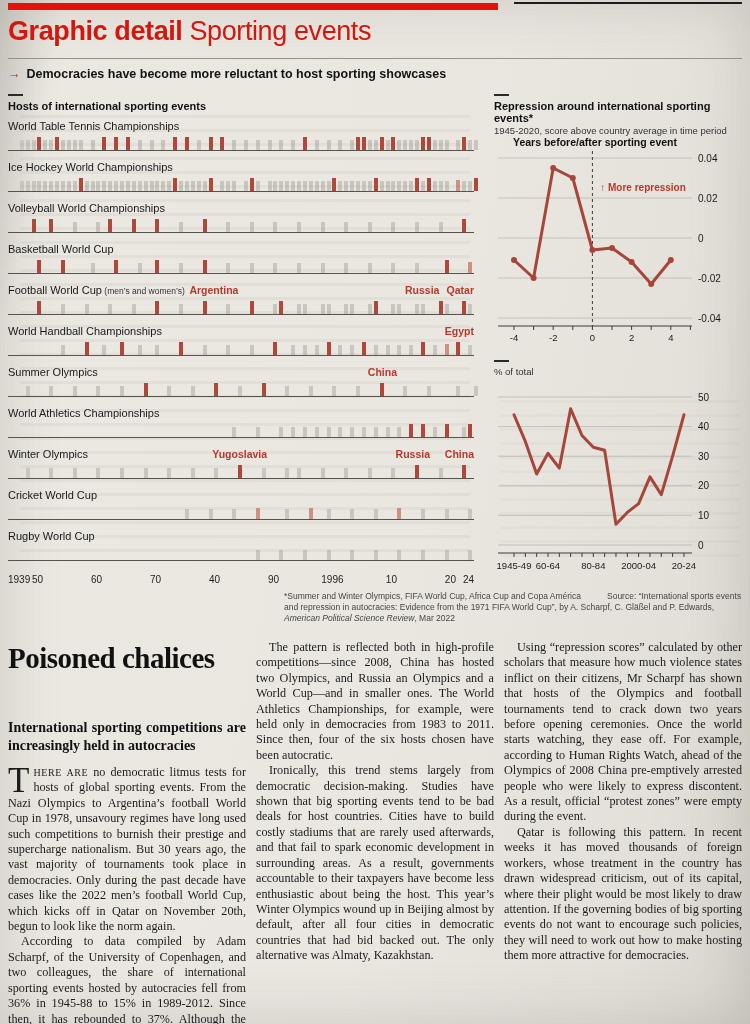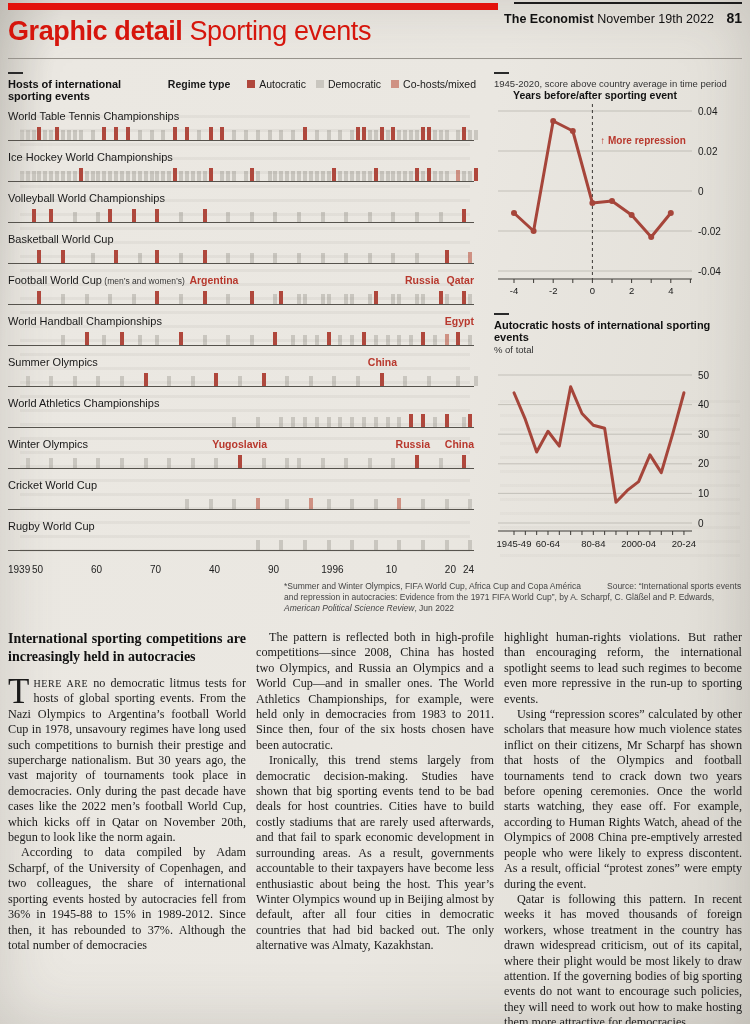--- a/index.html
+++ b/index.html
@@ -58,60 +58,49 @@
   .anno{font:700 10px "Liberation Sans",sans-serif;fill:#b8382d;}
   
   .footnote{margin:2px 0 0 276px;width:466px;font-size:8.5px;line-height:11px;color:#454545;}
   .footnote .gap{display:inline-block;width:26px;}
   .footnote i{font-style:italic;}
   
   .article{display:flex;margin-top:16px;font-family:"Liberation Serif",serif;}
   .col{width:238px;flex:none;height:404px;overflow:hidden;text-align:justify;}
   .col+.col{margin-left:10px;}
   h2.headline{font-family:"Liberation Serif",serif;font-size:29px;font-weight:700;letter-spacing:-0.5px;margin:2px 0 0;color:#111;}
-  .standfirst{font-size:14px;font-weight:700;line-height:18px;color:#111;}
+  .standfirst{font-size:14px;font-weight:700;line-height:18px;margin-top:44px;color:#111;}
   .col p{margin:0;font-size:12.2px;line-height:15.4px;color:#1b1b1b;}
   .col p.ind{text-indent:13px;}
   .body-start{margin-top:10px !important;}
   .dropcap{float:left;font-size:35px;line-height:27px;font-weight:400;padding:2px 4px 0 0;}
   .smallcaps{text-transform:uppercase;font-size:10px;letter-spacing:0.6px;}
   
   .bleed{position:absolute;pointer-events:none;
     background:repeating-linear-gradient(180deg,rgba(110,104,96,0.07) 0 3px,transparent 3px 14px);}
 </style>
 </head>
 <body>
 
 <div class="page">
   <div class="topbar"></div>
   <div class="hdr-rule"></div>
-  <div class="hdr-right">
-    <span class="mast">The Economist</span>
-    <span>November 19th 2022</span>
-    <span class="pageno">81</span>
-  </div>
 
   <div class="inner">
     <h1 class="sect"><span class="b">Graphic detail</span><span class="r">Sporting events</span></h1>
     <hr class="rule-full">
+    <div class="kicker">
+      <span class="arrow">→</span><span>Democracies have become more reluctant to host sporting showcases</span>
+    </div>
 
     <div class="charts">
       <div class="leftchart">
         <div class="tagdash"></div>
         <div class="chart-head">
           <span class="chart-title">Hosts of international sporting events</span>
-          <span class="legend">
-            <span class="lt">Regime type</span>
-            <span class="sw" style="background:#b0473c"></span>
-              <span>Autocratic</span>
-            <span class="sw" style="background:#c9c6bf"></span>
-              <span>Democratic</span>
-            <span class="sw" style="background:#cf9183"></span>
-              <span>Co-hosts/mixed</span>
-          </span>
         </div>
         <div id="timeline-rows">
             <div class="trow">
               <div class="tlabelline"><span class="tlabel">World Table Tennis Championships</span></div>
               <div class="tband">
                 <i class="tick tD" style="left: 2.53165%;"></i>
                 <i class="tick tD" style="left: 3.79747%;"></i>
                 <i class="tick tD" style="left: 5.06329%;"></i>
                 <i class="tick tA" style="left: 6.32911%;"></i>
                 <i class="tick tD" style="left: 7.59494%;"></i>
@@ -477,20 +466,21 @@
             <span style="left: 69.6203%; transform: translateX(-50%);">1996</span>
             <span style="left: 82.2785%; transform: translateX(-50%);">10</span>
             <span style="left: 94.9367%; transform: translateX(-50%);">20</span>
             <span style="left: 100%; transform: translateX(-100%);">24</span>
           </div>
       </div>
 
       <div class="rightcharts">
         <div class="chart-block">
           <div class="tagdash"></div>
+          <div class="chart-title">Repression around international sporting events*</div>
           <div class="chart-sub">1945-2020, score above country average in time period</div>
           <svg id="svg-repression" width="246" height="212" viewBox="0 0 246 212">
               <line class="grid" x1="4" y1="22" x2="198" y2="22"></line>
               <text class="ylab" x="204" y="25.5">0.04</text>
               <line class="grid" x1="4" y1="62" x2="198" y2="62"></line>
               <text class="ylab" x="204" y="65.5">0.02</text>
               <line class="grid" x1="4" y1="102" x2="198" y2="102"></line>
               <text class="ylab" x="204" y="105.5">0</text>
               <line class="grid" x1="4" y1="142" x2="198" y2="142"></line>
               <text class="ylab" x="204" y="145.5">-0.02</text>
@@ -522,21 +512,20 @@
               <circle class="dot" cx="78.80000000000001" cy="42" r="3"></circle>
               <circle class="dot" cx="98.4" cy="114" r="3"></circle>
               <circle class="dot" cx="118" cy="112" r="3"></circle>
               <circle class="dot" cx="137.60000000000002" cy="126" r="3"></circle>
               <circle class="dot" cx="157.20000000000002" cy="148" r="3"></circle>
               <circle class="dot" cx="176.8" cy="124" r="3"></circle>
             </svg>
         </div>
         <div class="chart-block">
           <div class="tagdash"></div>
-          <div class="chart-title">Autocratic hosts of international sporting events</div>
           <div class="chart-sub">% of total</div>
           <svg id="svg-hosts" width="246" height="196" viewBox="0 0 246 196">
               <line class="grid" x1="4" y1="168" x2="198" y2="168"></line>
               <text class="ylab" x="204" y="171.5">0</text>
               <line class="grid" x1="4" y1="138.4" x2="198" y2="138.4"></line>
               <text class="ylab" x="204" y="141.9">10</text>
               <line class="grid" x1="4" y1="108.8" x2="198" y2="108.8"></line>
               <text class="ylab" x="204" y="112.3">20</text>
               <line class="grid" x1="4" y1="79.2" x2="198" y2="79.2"></line>
               <text class="ylab" x="204" y="82.7">30</text>
@@ -566,36 +555,36 @@
               <text class="xlab" x="99.31" y="192">80-84</text>
               <text class="xlab" x="144.63" y="192">2000-04</text>
               <text class="xlab" x="189.95" y="192">20-24</text>
               <polyline class="dline" points="20,37.75999999999999 31.33,64.4 42.66,96.96000000000001 53.99,76.24 65.32,91.04 76.65,31.840000000000003 87.98,58.480000000000004 99.31,70.32000000000001 110.64,73.28 121.97,147.28 133.3,135.44 144.63,126.56 155.96,99.92 167.29,117.68 178.62,79.2 189.95,37.75999999999999"></polyline>
             </svg>
         </div>
       </div>
     </div>
 
     <div class="footnote">
-      <span>*Summer and Winter Olympics, FIFA World Cup, Africa Cup and Copa América</span><span class="gap"></span><span>Source: “International sports events and repression in autocracies: Evidence from the 1971 FIFA World Cup”, by A. Scharpf, C. Gläßel and P. Edwards, </span><i>American Political Science Review</i><span>, Jun 2022</span>
+      <span>*Summer and Winter Olympics, FIFA World Cup, Africa Cup and Copa América</span><span class="gap"></span><span>Source: “International sports events and repression in autocracies: Evidence from the 1971 FIFA World Cup”, by A. Scharpf, C. Gläßel and P. Edwards, </span><i>American Political Science Review</i><span>, Mar 2022</span>
     </div>
 
     <div class="article">
       <div class="col">
+        <h2 class="headline">Poisoned chalices</h2>
         <div class="standfirst">International sporting competitions are increasingly held in autocracies</div>
         <p class="body-start"><span class="dropcap">T</span><span class="smallcaps">here are</span> <span>no democratic litmus tests for hosts of global sporting events. From the Nazi Olympics to Argentina’s football World Cup in 1978, unsavoury regimes have long used such competitions to burnish their prestige and supercharge nationalism. But 30 years ago, the vast majority of tournaments took place in democracies. Only during the past decade have cases like the 2022 men’s football World Cup, which kicks off in Qatar on November 20th, begun to look like the norm again.</span></p>
         <p class="ind">According to data compiled by Adam Scharpf, of the University of Copenhagen, and two colleagues, the share of international sporting events hosted by autocracies fell from 36% in 1945-88 to 15% in 1989-2012. Since then, it has rebounded to 37%. Although the total number of democracies</p>
       </div>
       <div class="col">
         <p class="ind">The pattern is reflected both in high-profile competitions—since 2008, China has hosted two Olympics, and Russia an Olympics and a World Cup—and in smaller ones. The World Athletics Championships, for example, were held only in democracies from 1983 to 2011. Since then, four of the six hosts chosen have been autocratic.</p>
         <p class="ind">Ironically, this trend stems largely from democratic decision-making. Studies have shown that big sporting events tend to be bad deals for host countries. Cities have to build costly stadiums that are rarely used afterwards, and that fail to spark economic development in surrounding areas. As a result, governments accountable to their taxpayers have become less enthusiastic about being the host. This year’s Winter Olympics wound up in Beijing almost by default, after all four cities in democratic countries that had bid backed out. The only alternative was Almaty, Kazakhstan.</p>
 
       </div>
       <div class="col">
-        <p>highlight human-rights violations. But rather than encouraging reform, the international spotlight seems to lead such regimes to become even more repressive in the run-up to sporting events.</p>
         <p class="ind">Using “repression scores” calculated by other scholars that measure how much violence states inflict on their citizens, Mr Scharpf has shown that hosts of the Olympics and football tournaments tend to crack down two years before opening ceremonies. Once the world starts watching, they ease off. For example, according to Human Rights Watch, ahead of the Olympics of 2008 China pre-emptively arrested people who were likely to express discontent. As a result, official “protest zones” were empty during the event.</p>
         <p class="ind"><span>Qatar is following this pattern. In recent weeks it has moved thousands of foreign workers, whose treatment in the country has drawn widespread criticism, out of its capital, where their plight would be most likely to draw attention. If the governing bodies of big sporting events do not want to encourage such policies, they will need to work out how to make hosting them more attractive for democracies.</span></p>
       </div>
     </div>
   </div>
 
   <div class="bleed" style="left:20px;top:115px;width:450px;height:445px;"></div>
   <div class="bleed" style="left:500px;top:400px;width:240px;height:160px;opacity:.6;"></div>
 </div>
 

